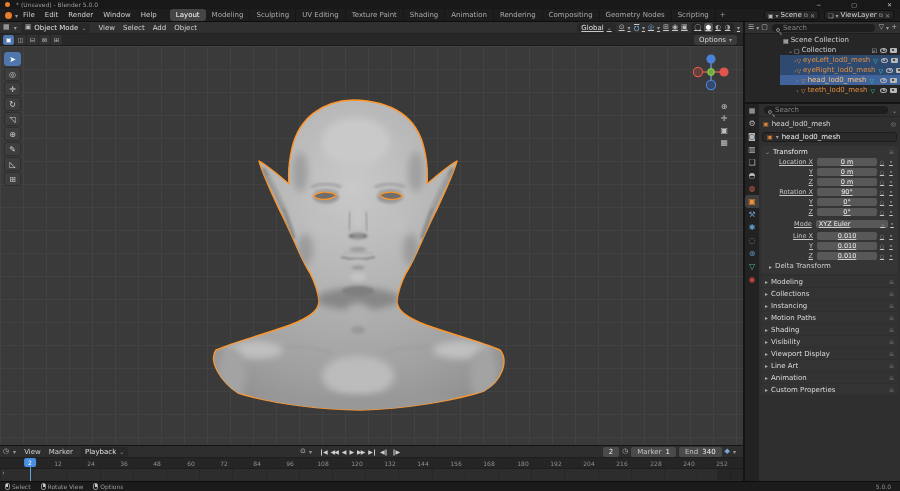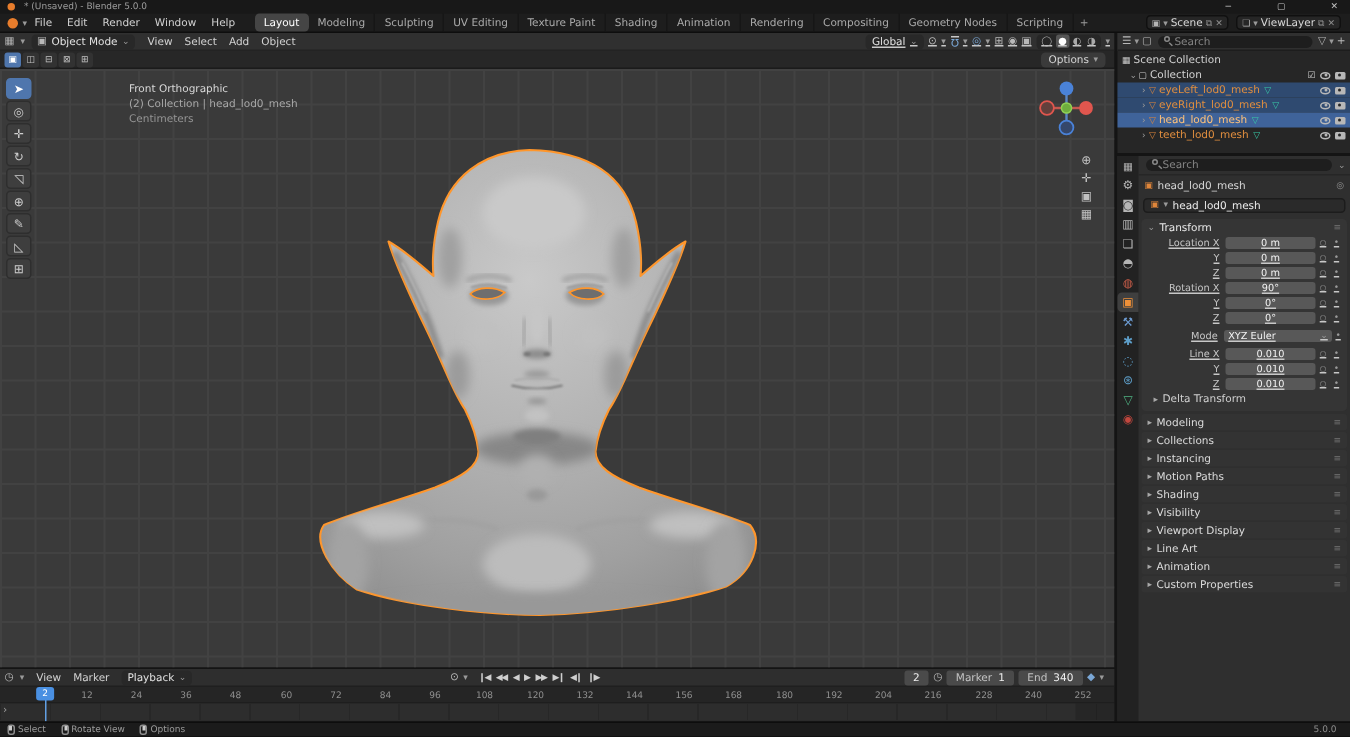--- a/index.html
+++ b/index.html
@@ -104,25 +104,25 @@
 
   
   .vdivider{position:absolute;left:743px;top:22px;width:2px;height:459px;background:#141414;}
   .hdivider{position:absolute;left:745px;top:102px;width:155px;height:2px;background:#141414;}
   .tdivider{position:absolute;left:0;top:445px;width:743px;height:1px;background:#141414;}
 
   
   .outliner{position:absolute;left:745px;top:22px;width:155px;height:80px;background:#262626;}
   .oheader{height:12px;background:#303030;display:flex;align-items:center;padding:0 3px;
            border-bottom:1px solid #1d1d1d;gap:2px;}
-  .search{flex:1;display:flex;align-items:flex-start;background:#1e1e1e;border-radius:5px;height:8px;
+  .search{flex:1;display:flex;align-items:flex-end;background:#1e1e1e;border-radius:5px;height:8px;
           padding:0 4px;color:#848484;gap:3px;margin:0 2px;}
   .mag{width:4px;height:4px;border:1px solid #8a8a8a;border-radius:50%;position:relative;flex:none;}
   .mag::after{content:"";position:absolute;width:1px;height:3px;background:#8a8a8a;left:3.5px;top:3px;transform:rotate(-45deg);}
-  .olist{padding-top:1px;}
+  .olist{padding-top:1px;margin-left:35px;}
   .orow{height:10px;display:flex;align-items:center;font-size:7px;color:#d2d2d2;padding-right:3px;}
   .orow .oarr{width:7px;text-align:center;color:#9a9a9a;font-size:6px;}
   .oicon{color:#c9c9c9;font-size:6px;margin-right:2px;}
   .omesh{color:#e0863a;font-size:6px;margin-right:2px;}
   .odata{color:#38c9a8;font-size:6px;margin-left:3px;}
   .oname{white-space:nowrap;}
   .osp{flex:1;}
   .orow.obj{padding-left:14px;color:#e08e3f;}
   .orow.obj.selected{background:#2f4a70;}
   .orow.obj.active{background:#3f639a;color:#ffc27a;}
@@ -376,25 +376,20 @@
           <span>✎</span>
         </div>
         <div class="tool">
           <span>◺</span>
         </div>
         <div class="tool">
           <span>⊞</span>
         </div>
       </div>
 
-    <div class="overlaytext">
-      <div class="ot1">Front Orthographic</div>
-      <div class="ot2">(2) Collection | head_lod0_mesh</div>
-      <div class="ot3">Centimeters</div>
-    </div>
 
     <svg class="gizmo" width="44" height="44">
       <line x1="9" y1="22" x2="35" y2="22" stroke="#c4584f" stroke-width="1.6"></line>
       <line x1="22" y1="9" x2="22" y2="35" stroke="#5a86c4" stroke-width="1.6"></line>
       <circle cx="35" cy="22" r="4.6" fill="#e0564e"></circle>
       <circle cx="9" cy="22" r="4.6" fill="#63403c" stroke="#e0564e" stroke-width="1.2"></circle>
       <circle cx="22" cy="9" r="4.6" fill="#4a82d8"></circle>
       <circle cx="22" cy="35" r="4.6" fill="#35476b" stroke="#4a82d8" stroke-width="1.2"></circle>
       <circle cx="22" cy="22" r="3.4" fill="#6fae3e" stroke="#8fd153" stroke-width="1"></circle>
     </svg>

